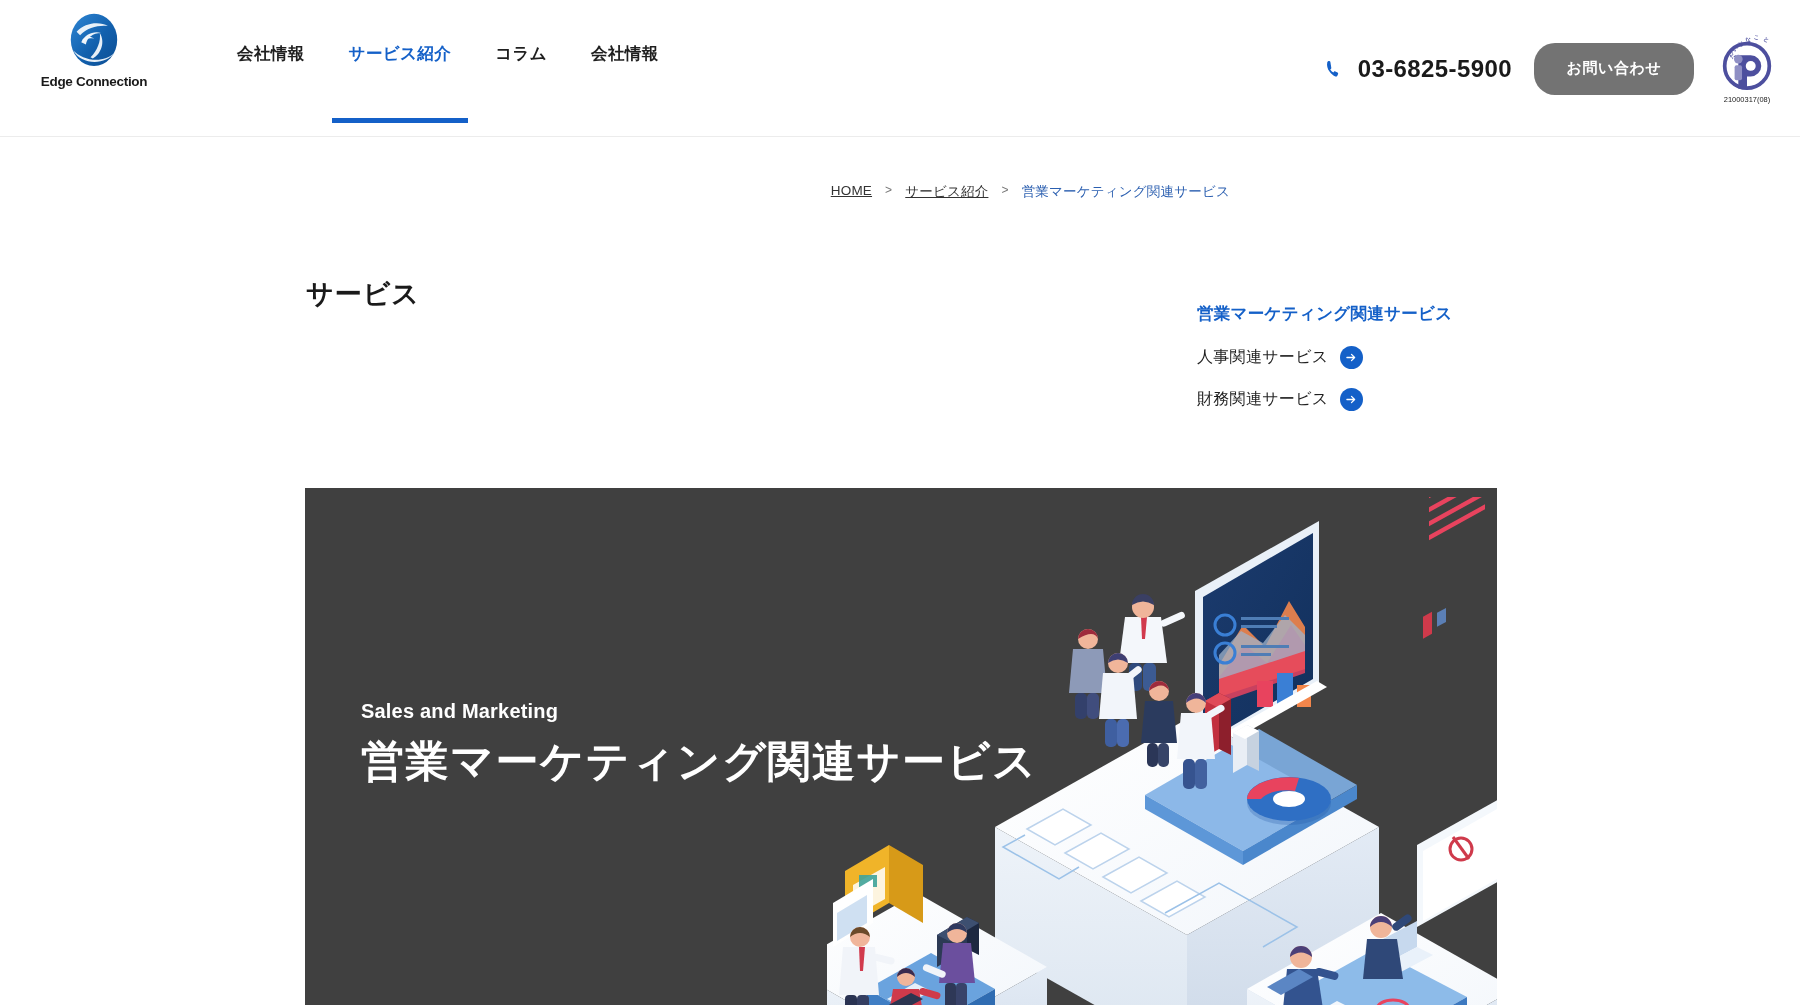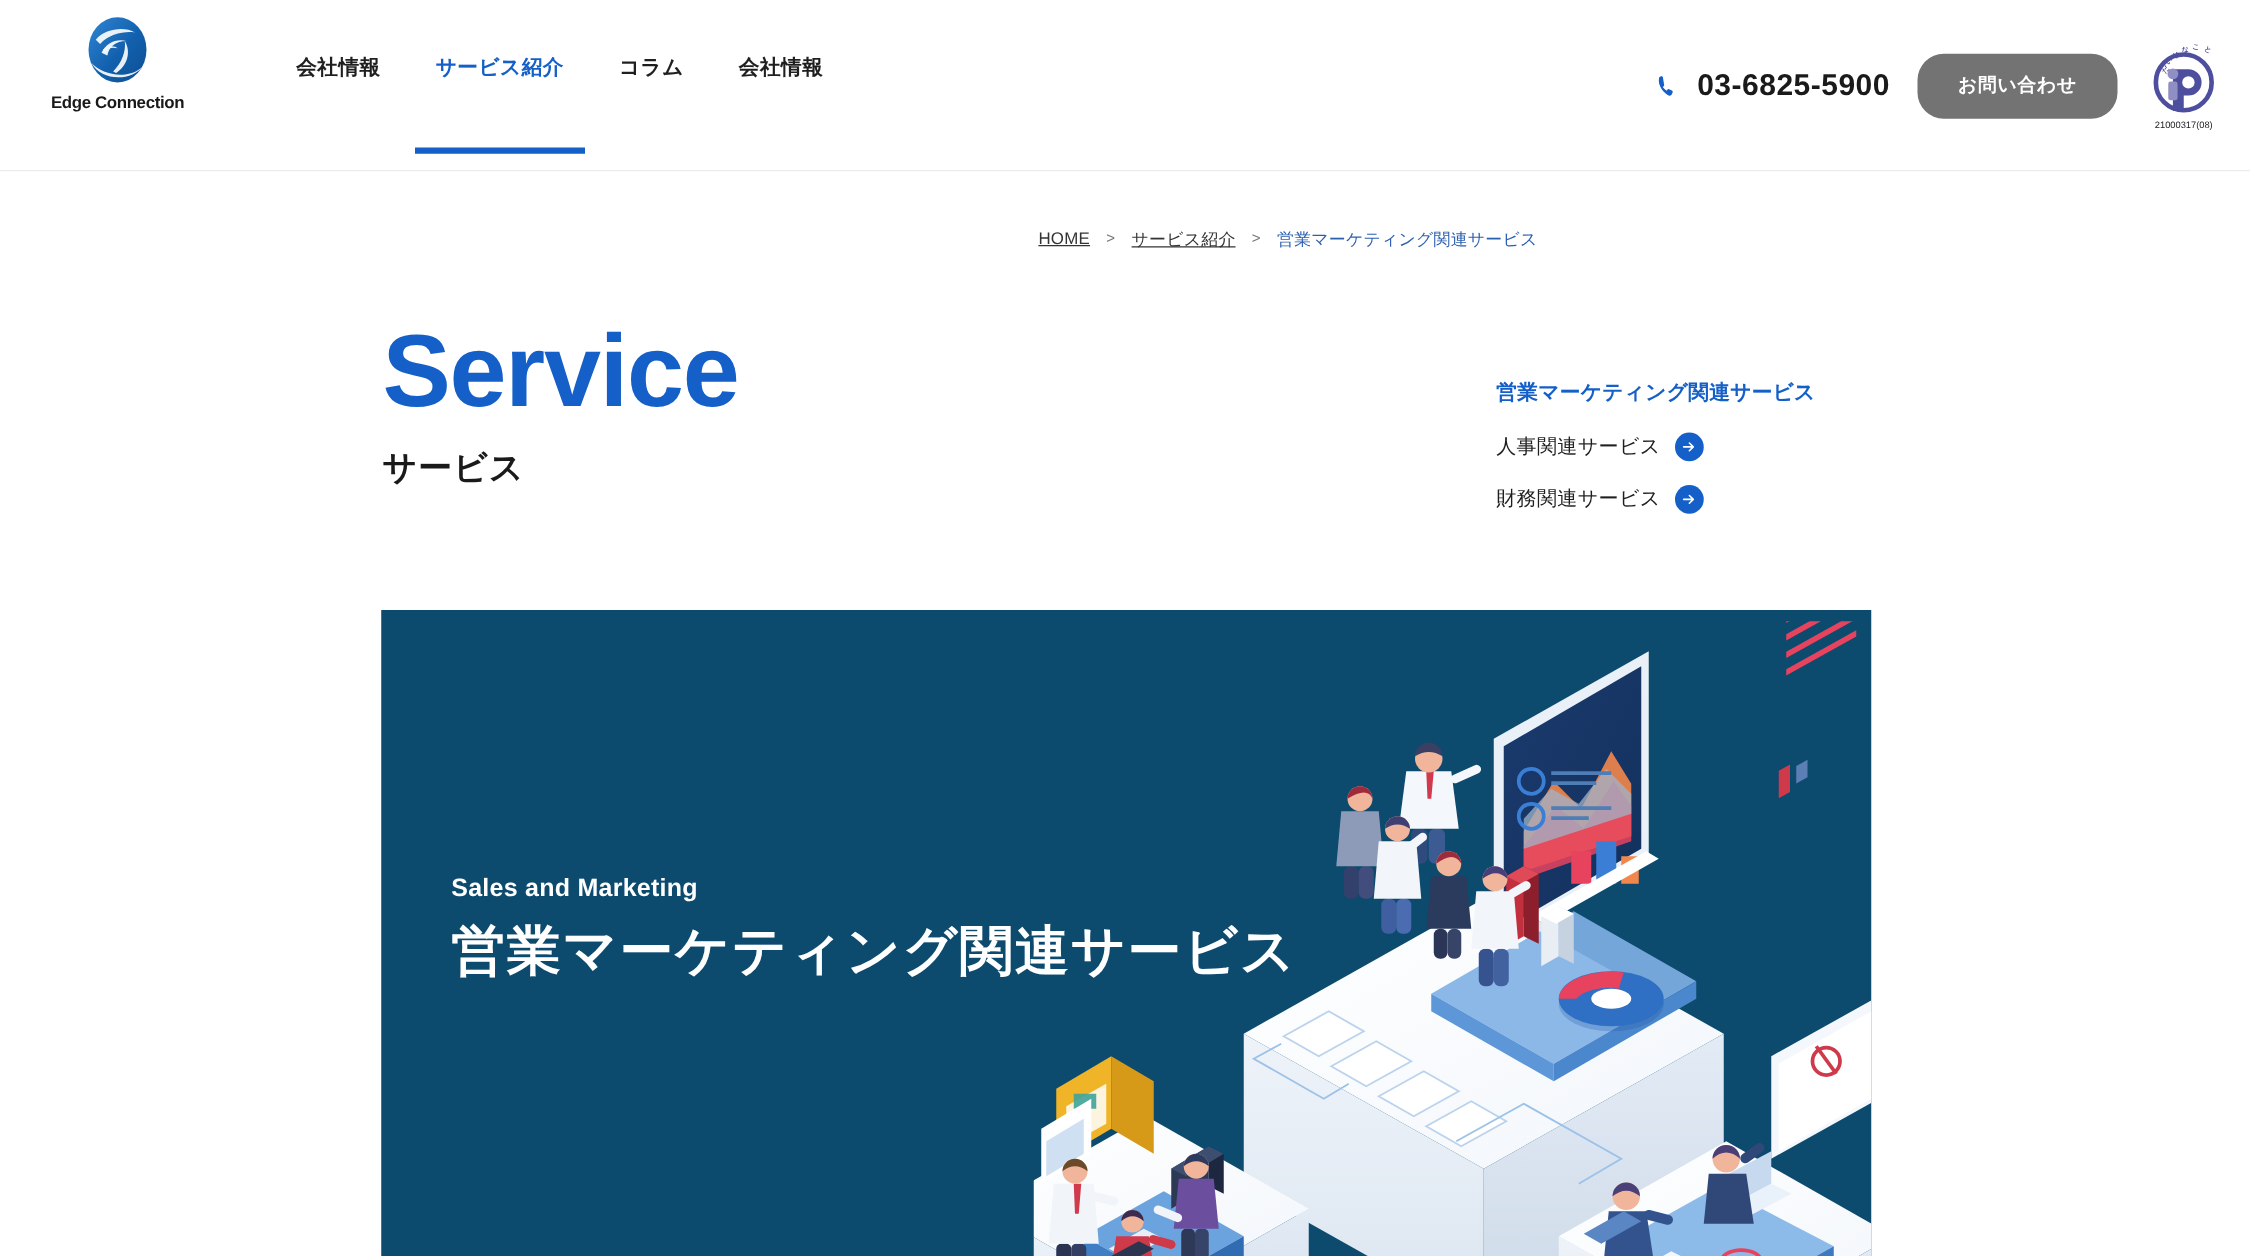--- a/index.html
+++ b/index.html
@@ -217,21 +217,21 @@
   }
   .svc-arrow svg { display: block; }
 
   
   .hero {
     position: absolute;
     left: 305px;
     top: 488px;
     width: 1192px;
     height: 517px;
-    background: #0c4a6e;
+    background: #404040;
     overflow: hidden;
   }
   .hero-text {
     position: absolute;
     left: 56px;
     top: 212px;
     z-index: 3;
   }
   .hero-en {
     font-size: 20px;
@@ -324,21 +324,20 @@
 
 <div class="breadcrumb">
   <span class="crumb-link">HOME</span>
   <span class="crumb-sep">&gt;</span>
   <span class="crumb-link">サービス紹介</span>
   <span class="crumb-sep">&gt;</span>
   <span class="crumb-current">営業マーケティング関連サービス</span>
 </div>
 
 <div class="title-wrap">
-  <div class="title-en">Service</div>
   <div class="title-ja">サービス</div>
 </div>
 
 <div class="svc-list">
   <div class="svc-head">営業マーケティング関連サービス</div>
 
   <a class="svc-row">
     <span class="svc-label">人事関連サービス</span>
     <span class="svc-arrow">
       <svg width="11" height="11" viewBox="0 0 12 12">

